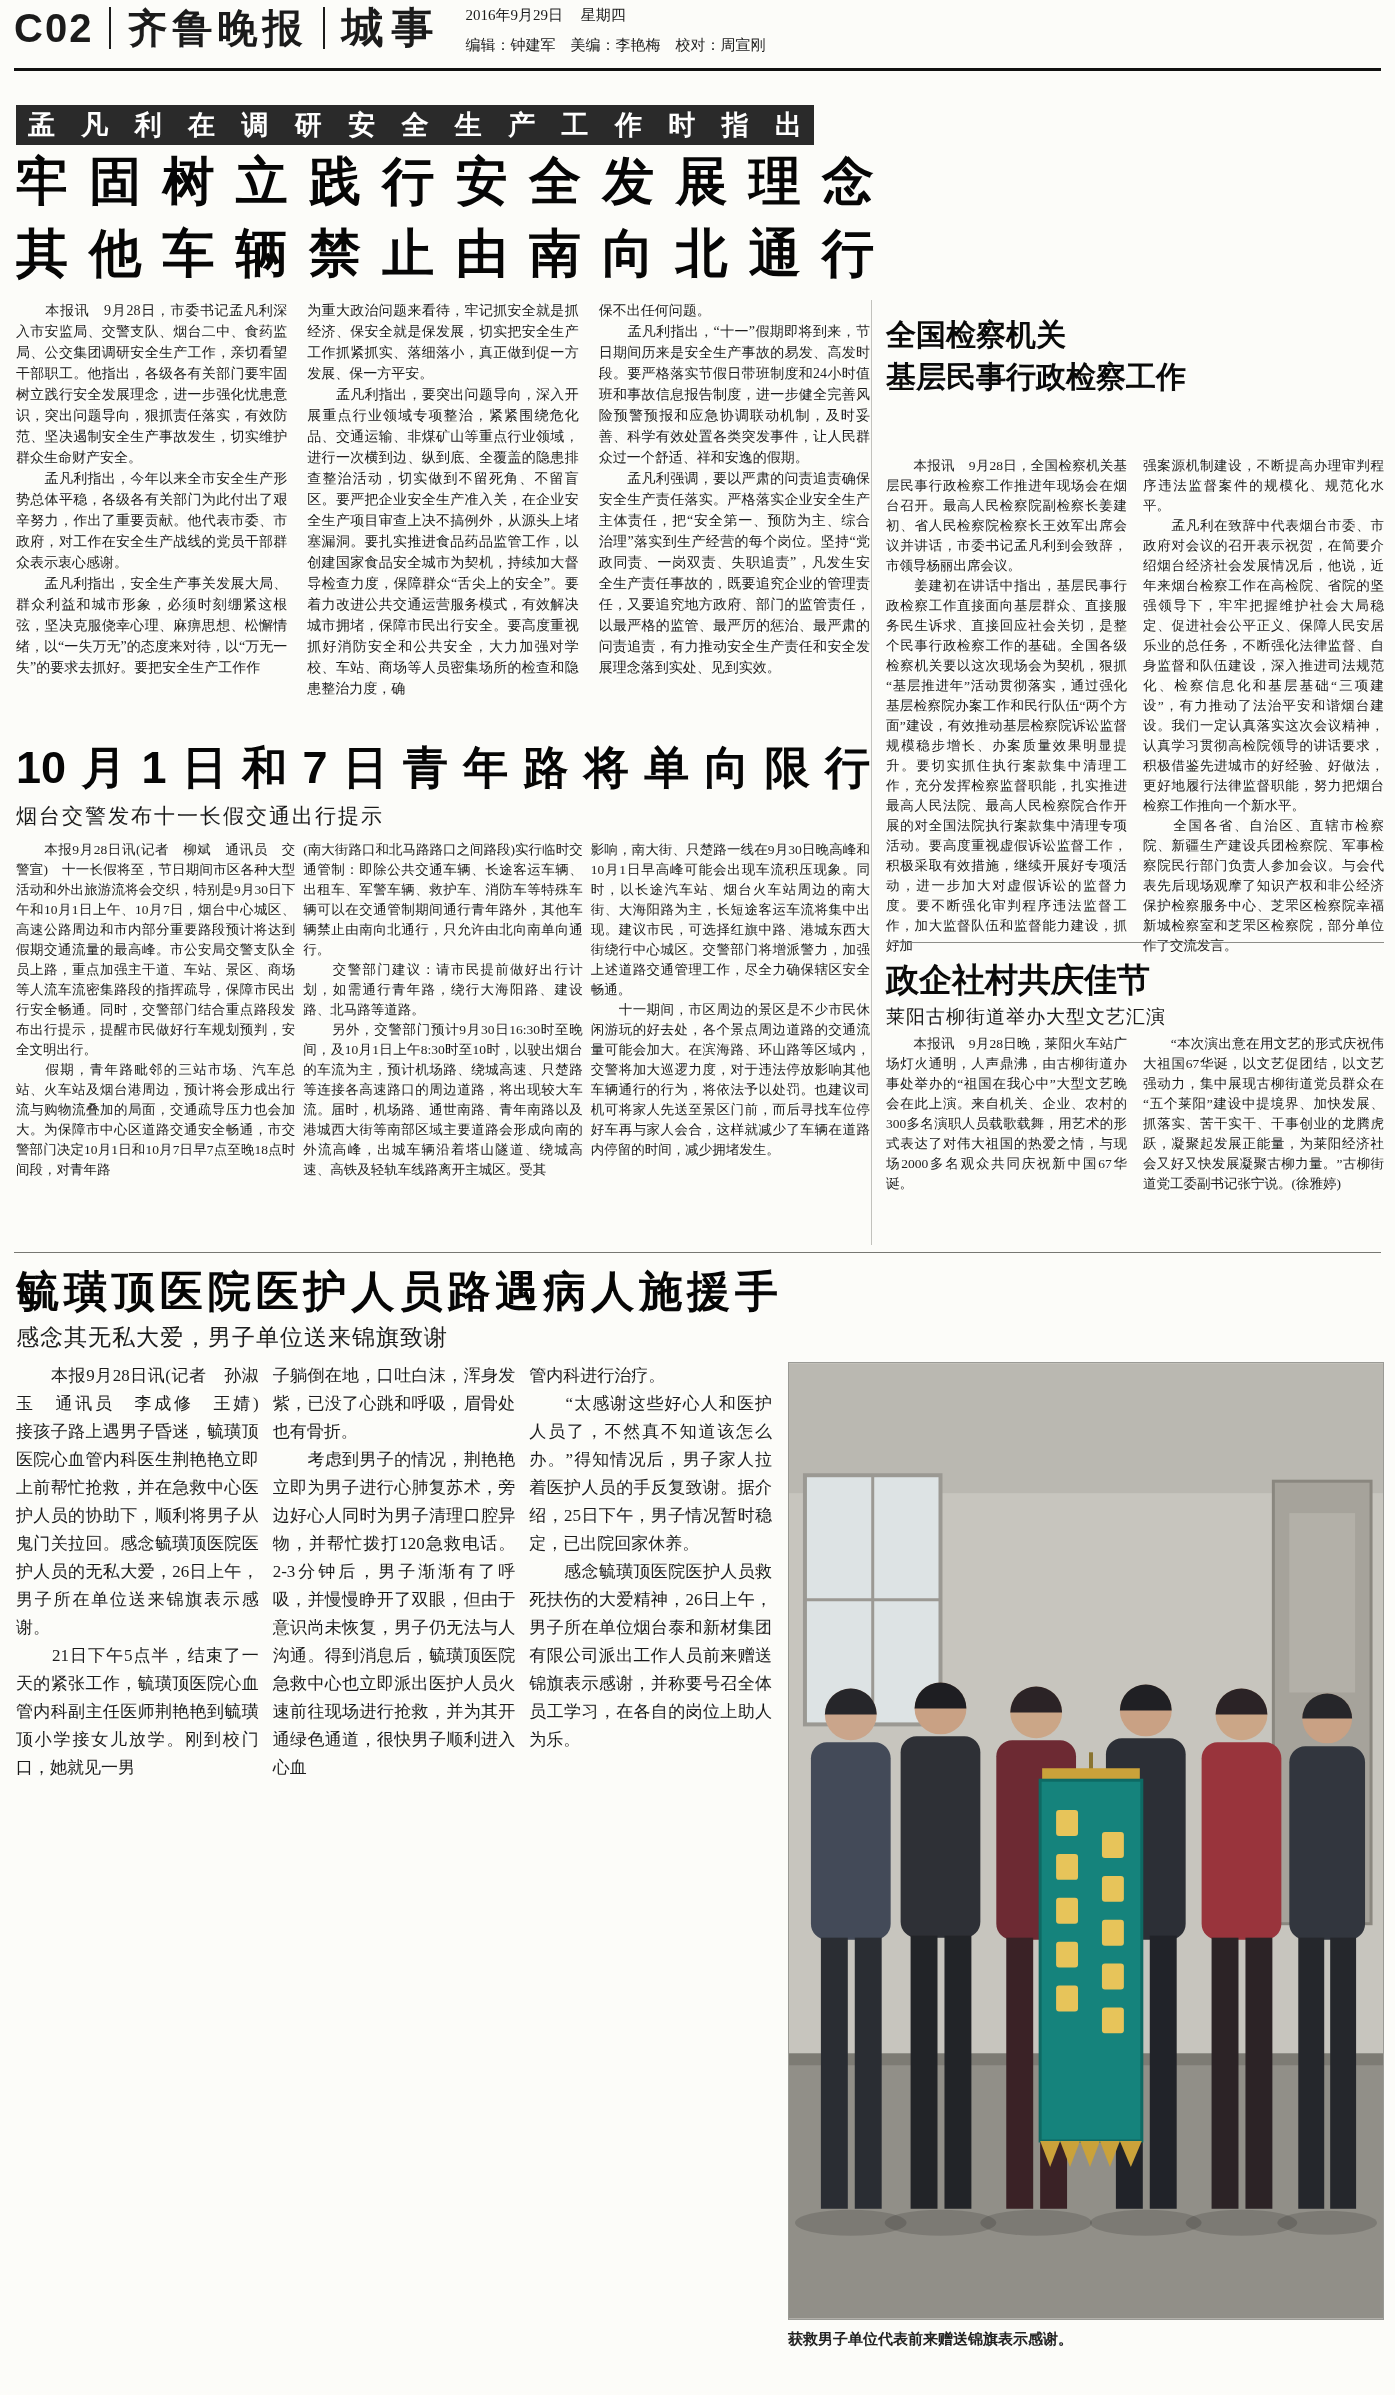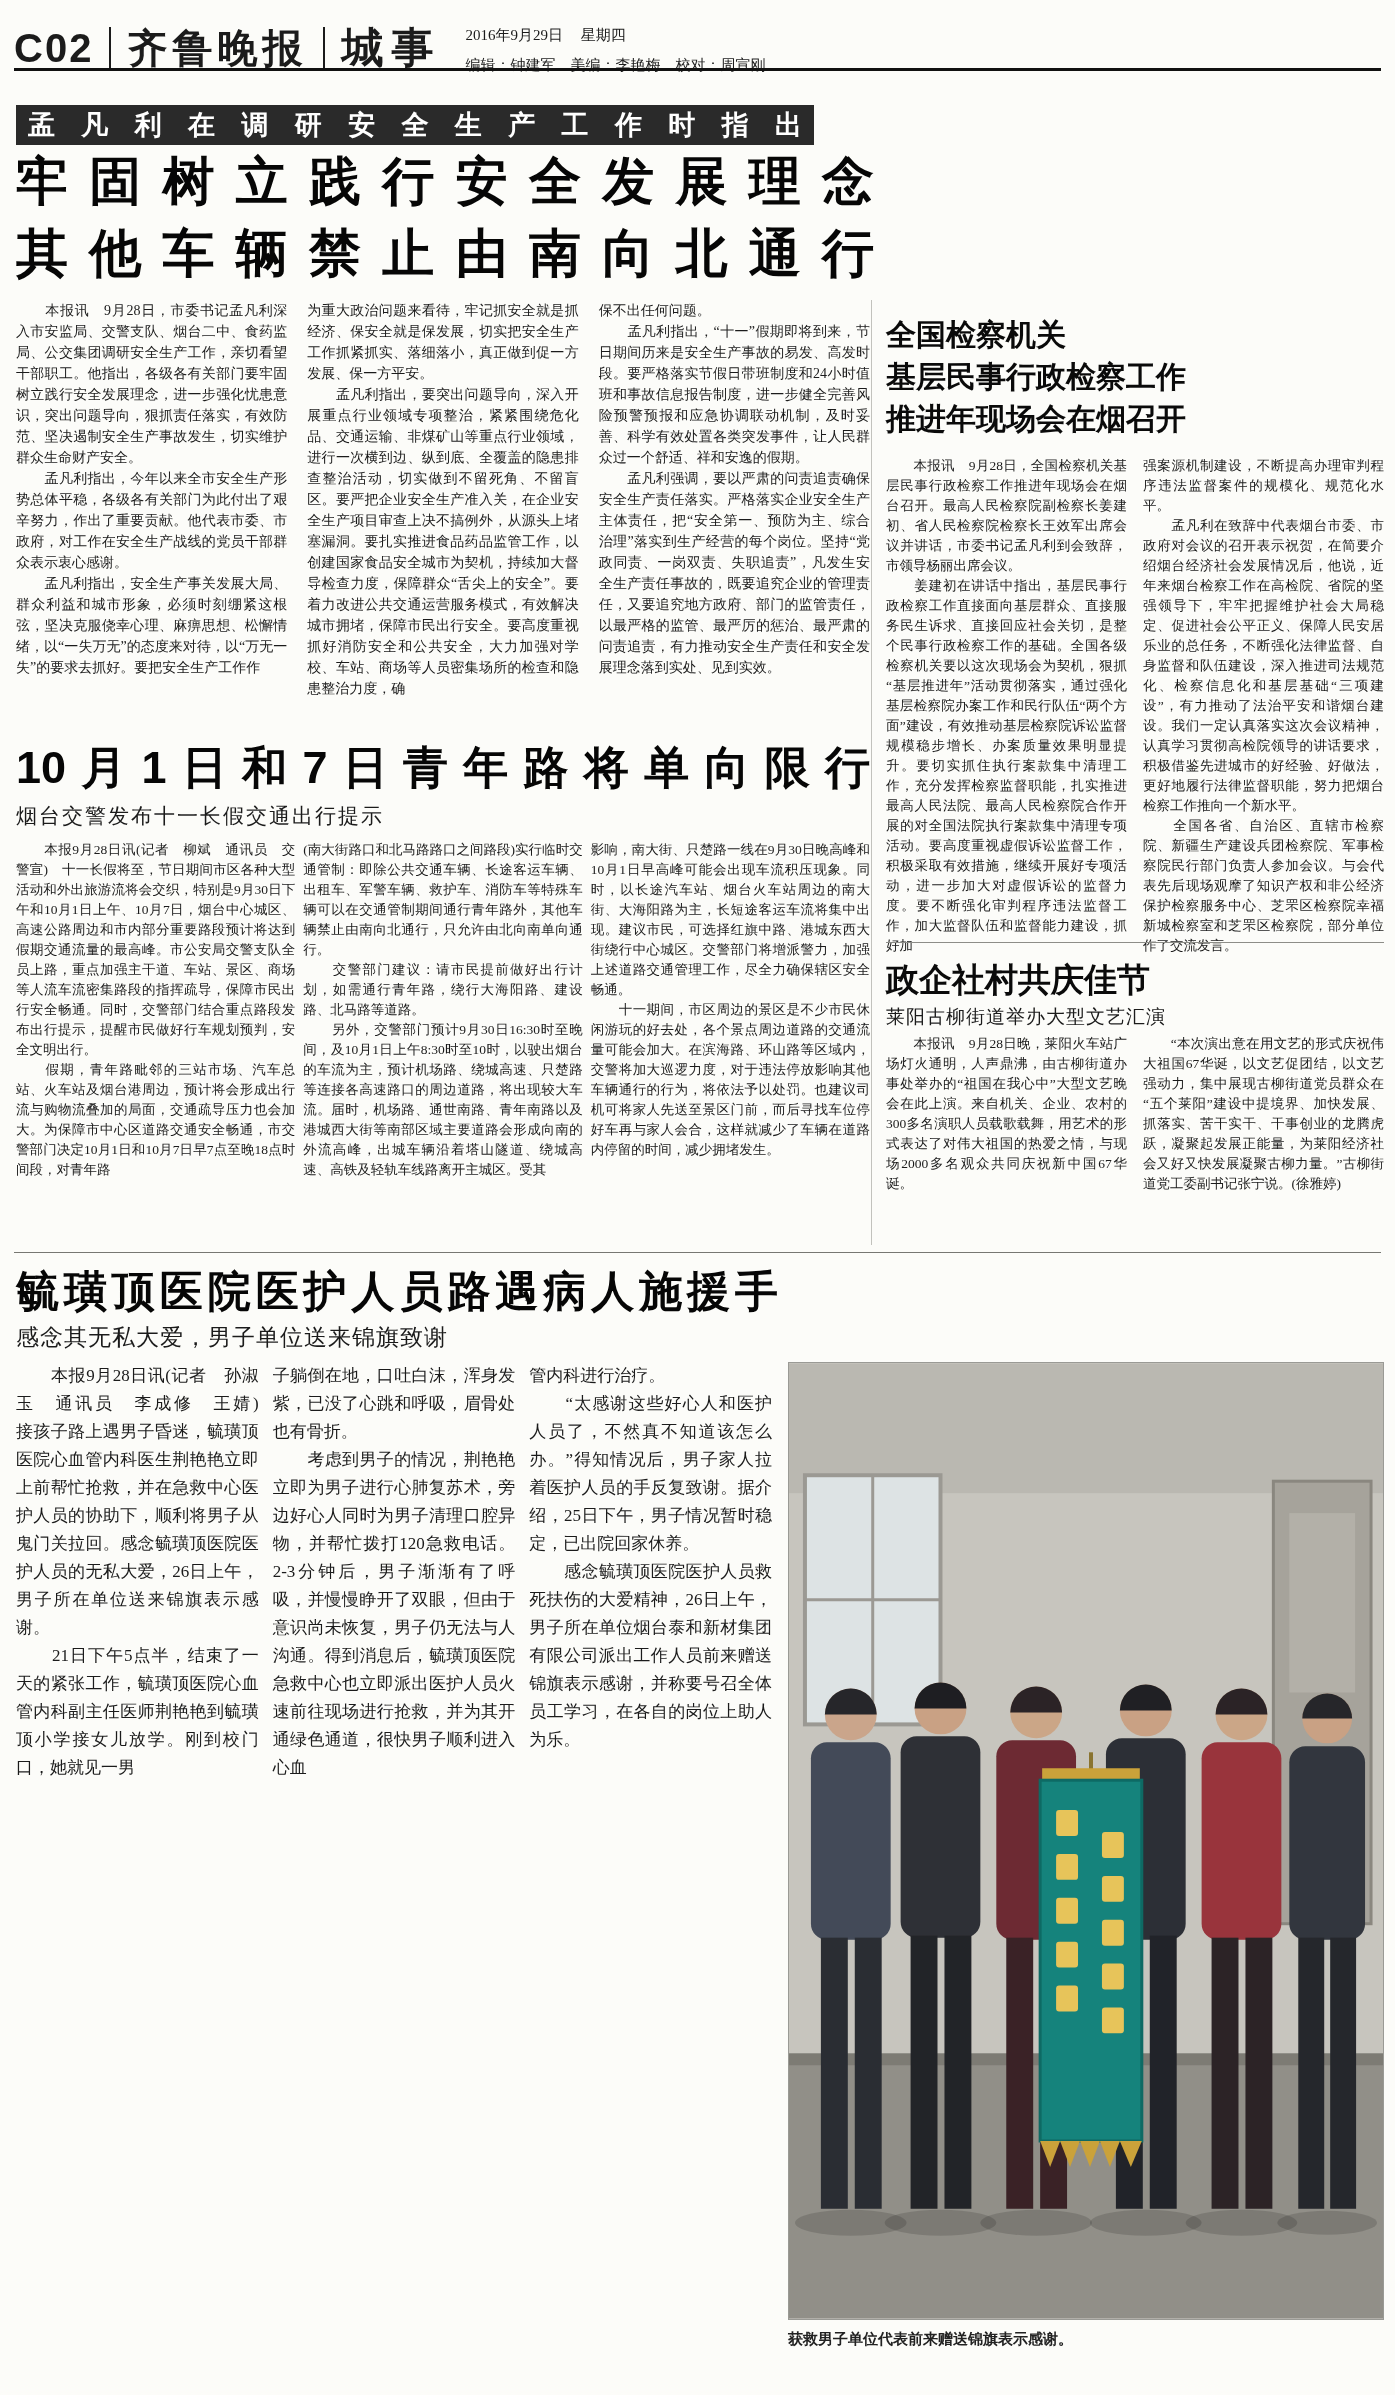--- a/index.html
+++ b/index.html
@@ -2,21 +2,21 @@
 <html lang="zh"><head>
 <meta charset="utf-8">
 <title>C02 城事</title>
 <style>
   * { margin:0; padding:0; box-sizing:border-box; }
   body { background:#d9d9d6; font-family:"Liberation Serif","DejaVu Serif",serif; }
   .page { position:relative; width:1395px; height:2395px; margin:0 auto; background:#fcfcf9; color:#1b1b1b; overflow:hidden; }
   .abs { position:absolute; }
 
   
-  .masthead { left:14px; top:20px; width:1000px; height:56px; display:flex; align-items:center; gap:16px; }
+  .masthead { left:14px; top:0; width:1000px; height:56px; display:flex; align-items:center; gap:16px; }
   .pageno { font-family:"Liberation Sans","DejaVu Sans",sans-serif; font-size:40px; font-weight:bold; letter-spacing:2px; }
   .vbar { width:2px; height:42px; background:#1b1b1b; }
   .brand { font-size:40px; font-weight:900; letter-spacing:5px; }
   .section-name { font-family:"Liberation Sans","DejaVu Sans",sans-serif; font-size:42px; font-weight:900; letter-spacing:8px; }
   .mast-info { display:flex; flex-direction:column; gap:11px; font-size:15px; padding-left:8px; padding-top:4px; }
   .mast-date .weekday { margin-left:14px; }
   .mast-rule { left:14px; right:14px; top:68px; height:3px; background:#111; }
 
   
   .kicker { left:16px; top:105px; width:798px; height:40px; background:#2a2a2a; color:#fff;
@@ -107,21 +107,20 @@
 　　孟凡利强调，要以严肃的问责追责确保安全生产责任落实。严格落实企业安全生产主体责任，把“安全第一、预防为主、综合治理”落实到生产经营的每个岗位。坚持“党政同责、一岗双责、失职追责”，凡发生安全生产责任事故的，既要追究企业的管理责任，又要追究地方政府、部门的监管责任，以最严格的监管、最严厉的惩治、最严肃的问责追责，有力推动安全生产责任和安全发展理念落到实处、见到实效。</div>
     </div>
   </section>
 
   <div class="v-divider abs"></div>
 
   <section>
     <h2 class="jc-title abs">
       <span class="jc-line">全国检察机关</span>
       <span class="jc-line">基层民事行政检察工作</span>
-      <span class="jc-line">推进年现场会在烟召开</span>
     </h2>
     <div class="body-cols jc-body abs">
       <div class="col">　　本报讯　9月28日，全国检察机关基层民事行政检察工作推进年现场会在烟台召开。最高人民检察院副检察长姜建初、省人民检察院检察长王效军出席会议并讲话，市委书记孟凡利到会致辞，市领导杨丽出席会议。
 　　姜建初在讲话中指出，基层民事行政检察工作直接面向基层群众、直接服务民生诉求、直接回应社会关切，是整个民事行政检察工作的基础。全国各级检察机关要以这次现场会为契机，狠抓“基层推进年”活动贯彻落实，通过强化基层检察院办案工作和民行队伍“两个方面”建设，有效推动基层检察院诉讼监督规模稳步增长、办案质量效果明显提升。要切实抓住执行案款集中清理工作，充分发挥检察监督职能，扎实推进最高人民法院、最高人民检察院合作开展的对全国法院执行案款集中清理专项活动。要高度重视虚假诉讼监督工作，积极采取有效措施，继续开展好专项活动，进一步加大对虚假诉讼的监督力度。要不断强化审判程序违法监督工作，加大监督队伍和监督能力建设，抓好加</div>
       <div class="col">强案源机制建设，不断提高办理审判程序违法监督案件的规模化、规范化水平。
 　　孟凡利在致辞中代表烟台市委、市政府对会议的召开表示祝贺，在简要介绍烟台经济社会发展情况后，他说，近年来烟台检察工作在高检院、省院的坚强领导下，牢牢把握维护社会大局稳定、促进社会公平正义、保障人民安居乐业的总任务，不断强化法律监督、自身监督和队伍建设，深入推进司法规范化、检察信息化和基层基础“三项建设”，有力推动了法治平安和谐烟台建设。我们一定认真落实这次会议精神，认真学习贯彻高检院领导的讲话要求，积极借鉴先进城市的好经验、好做法，更好地履行法律监督职能，努力把烟台检察工作推向一个新水平。
 　　全国各省、自治区、直辖市检察院、新疆生产建设兵团检察院、军事检察院民行部门负责人参加会议。与会代表先后现场观摩了知识产权和非公经济保护检察服务中心、芝罘区检察院幸福新城检察室和芝罘区检察院，部分单位作了交流发言。</div>
     </div>
   </section>
 

